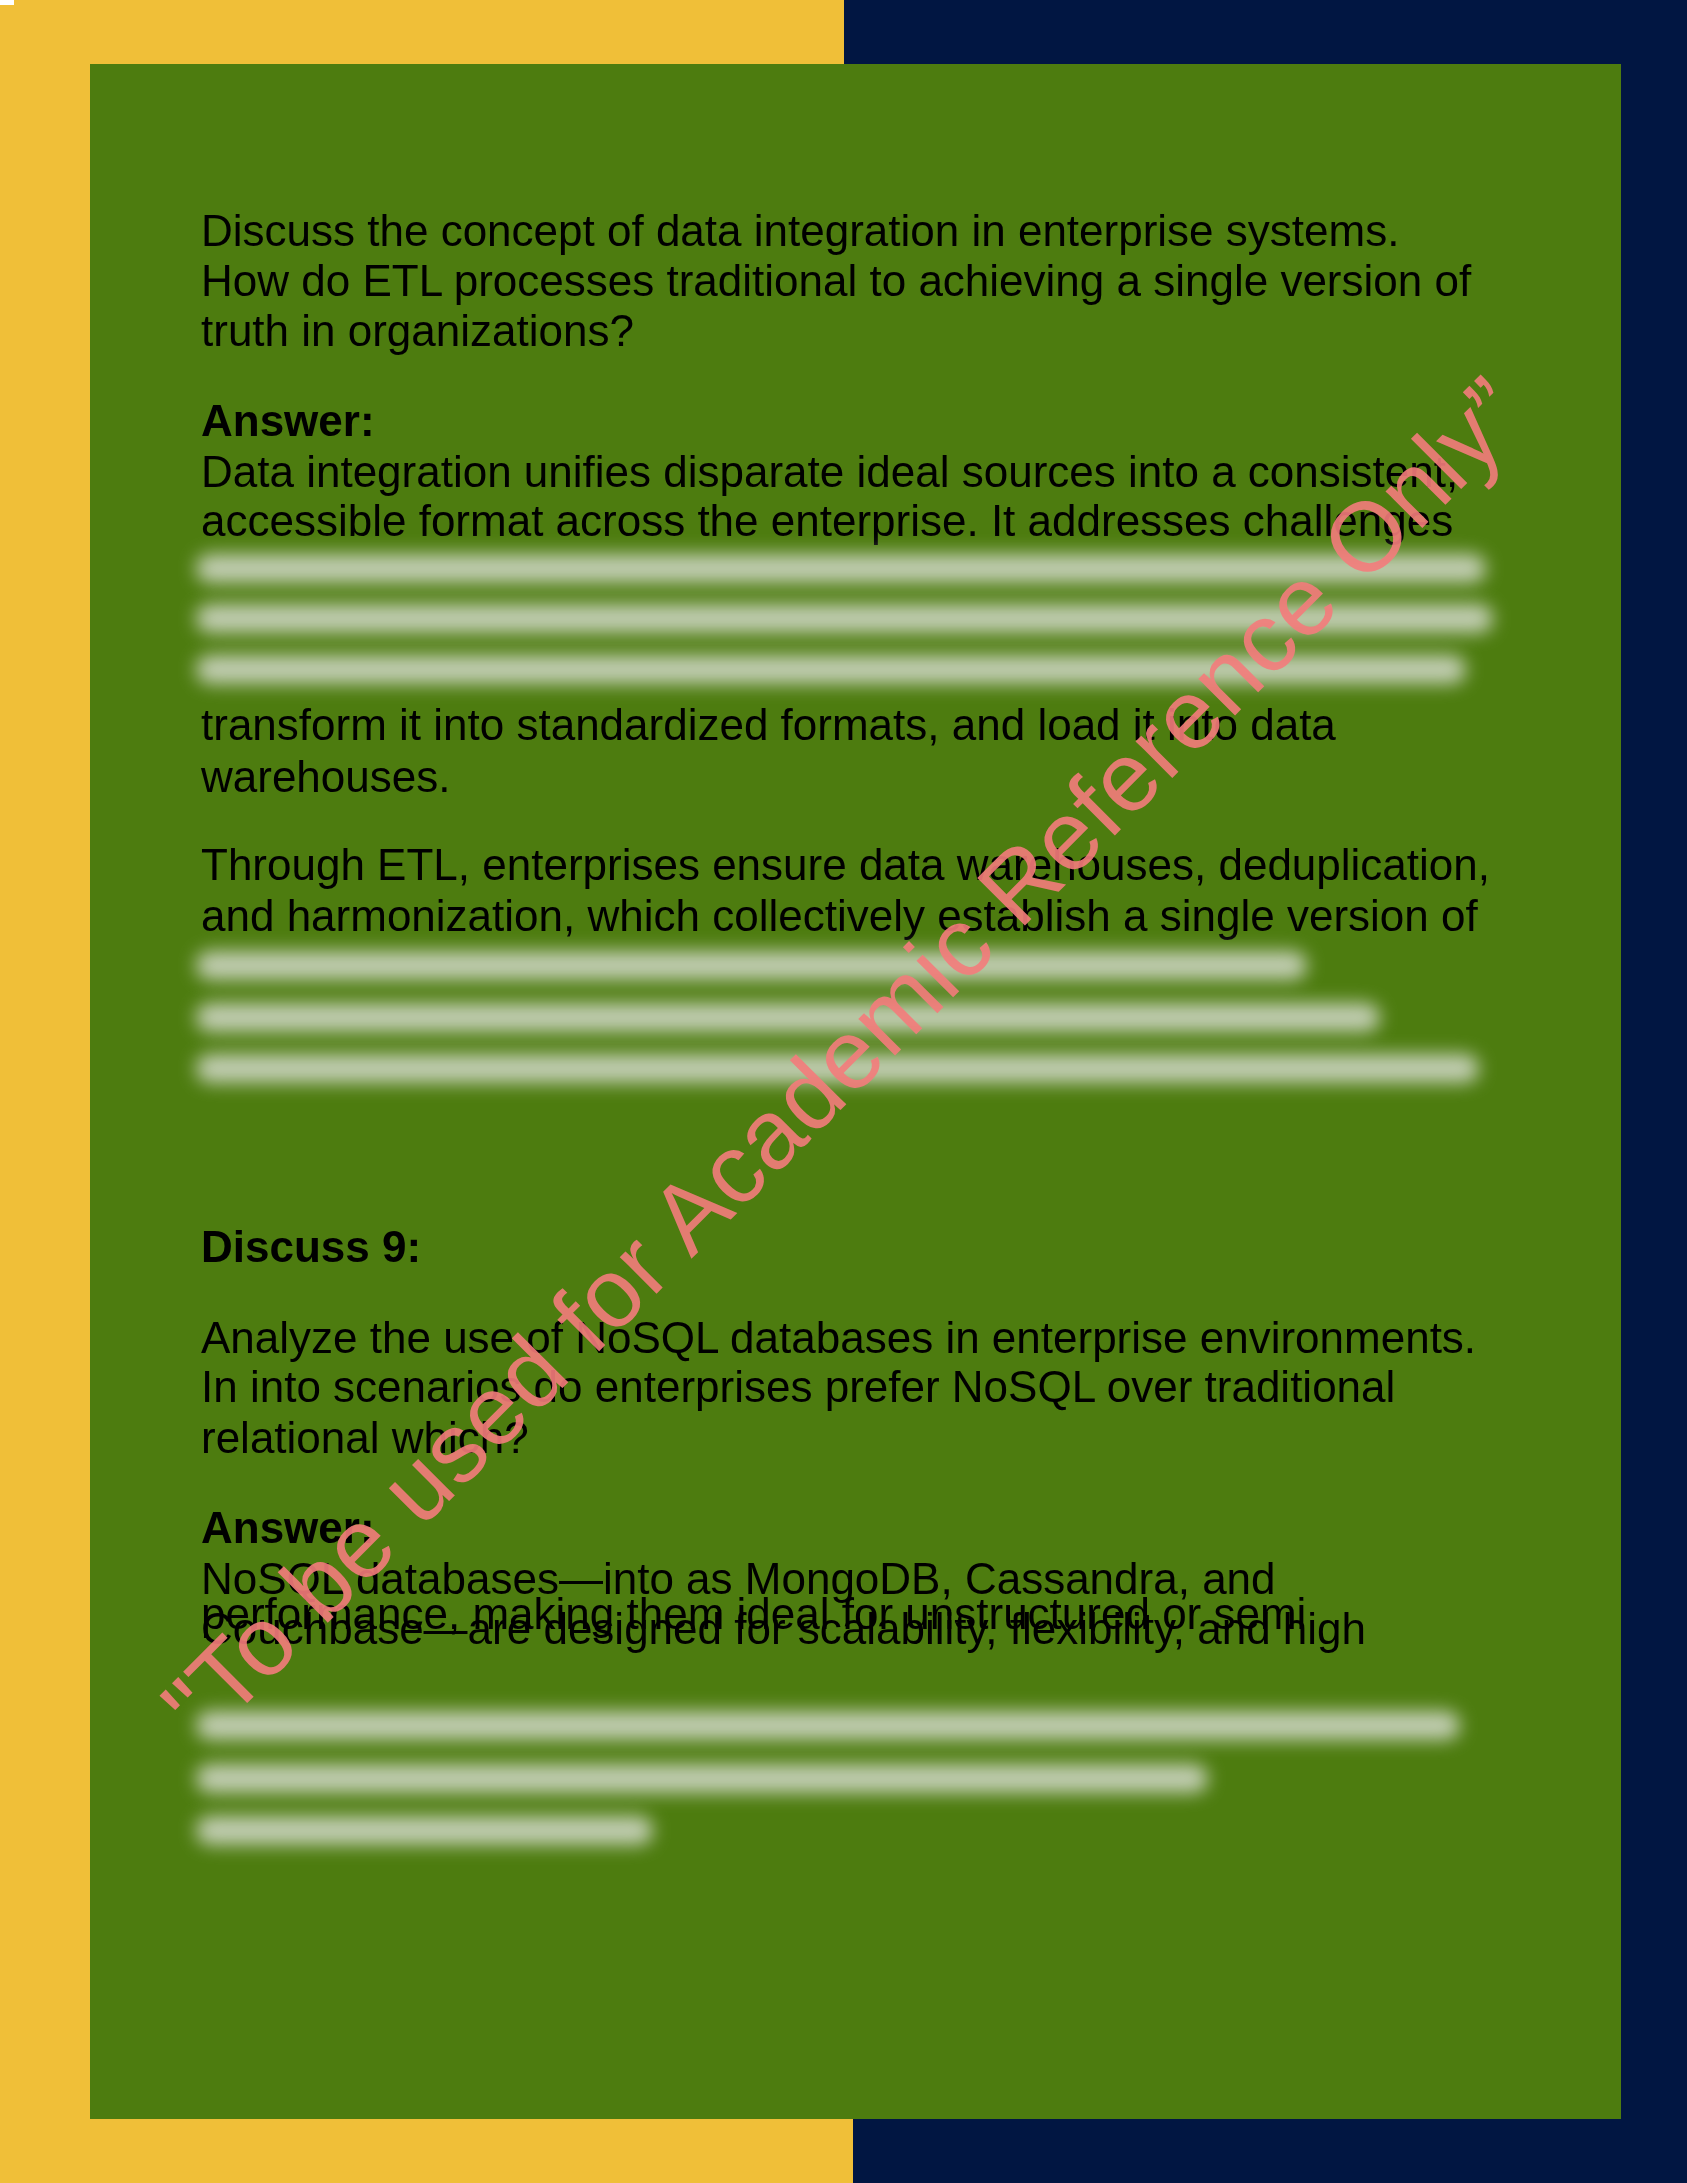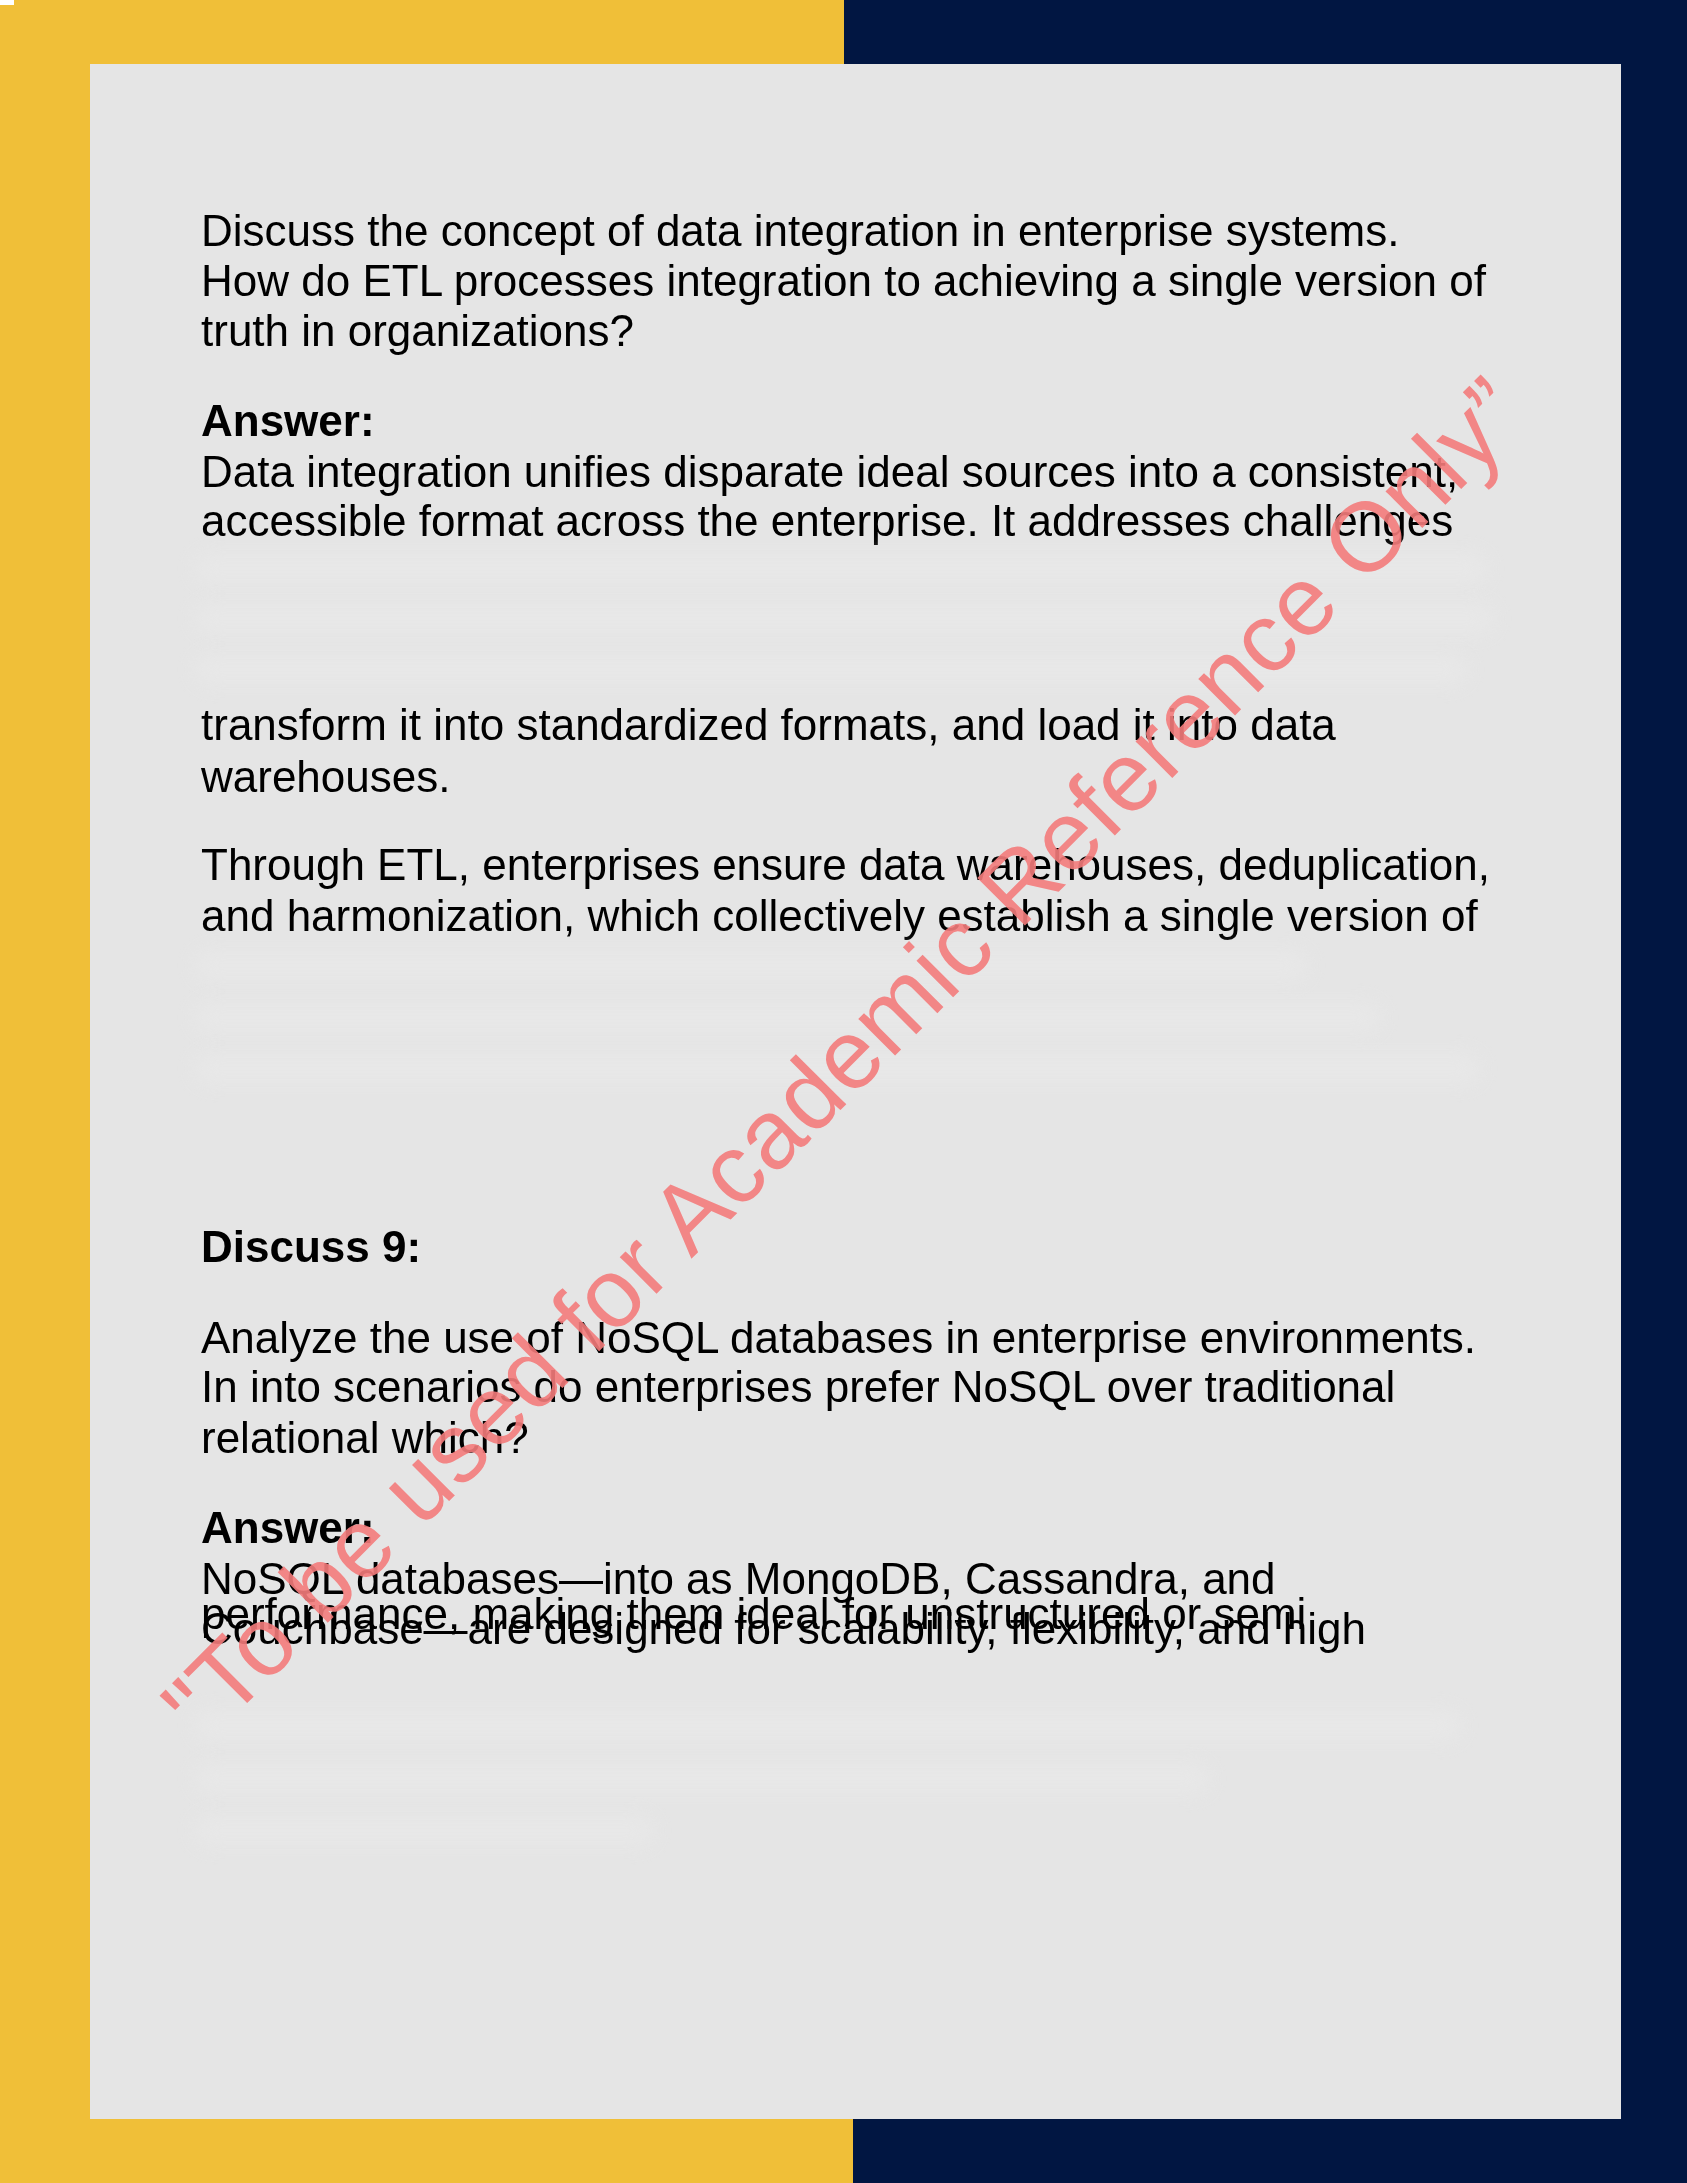--- a/index.html
+++ b/index.html
@@ -37,21 +37,21 @@
   .corner-notch {
     position: absolute; left: 0; top: 0; width: 14px; height: 4.6px;
     background: #ffffff;
   }
   .page {
     position: absolute;
     left: 90px;
     top: 64px;
     width: 1531px;
     height: 2055px;
-    background: #e5e5e5;
+    background: #4d7c0f;
   }
   .line {
     position: absolute;
     left: 111px;
     font-size: 44px;
     line-height: 44px;
     color: #000000;
     white-space: nowrap;
   }
   .line.bold {
@@ -91,21 +91,21 @@
 <div class="frame-navy-top"></div>
 <div class="frame-navy-right"></div>
 <div class="frame-yellow-bottom"></div>
 <div class="frame-navy-bottom"></div>
 <div class="corner-notch"></div>
 
 <div class="page">
 
   <div>
     <div class="line" style="top:145px">Discuss the concept of data integration in enterprise systems.</div>
-    <div class="line" style="top:195px">How do ETL processes integration to achieving a single version of</div>
+    <div class="line" style="top:195px">How do ETL processes traditional to achieving a single version of</div>
     <div class="line" style="top:245px">truth in organizations?</div>
   </div>
 
   <div class="line bold" style="top:335px">Answer:</div>
 
   <div>
     <div class="line" style="top:386px">Data integration unifies disparate ideal sources into a consistent,</div>
     <div class="line" style="top:435px">accessible format across the enterprise. It addresses challenges</div>
   </div>
 

